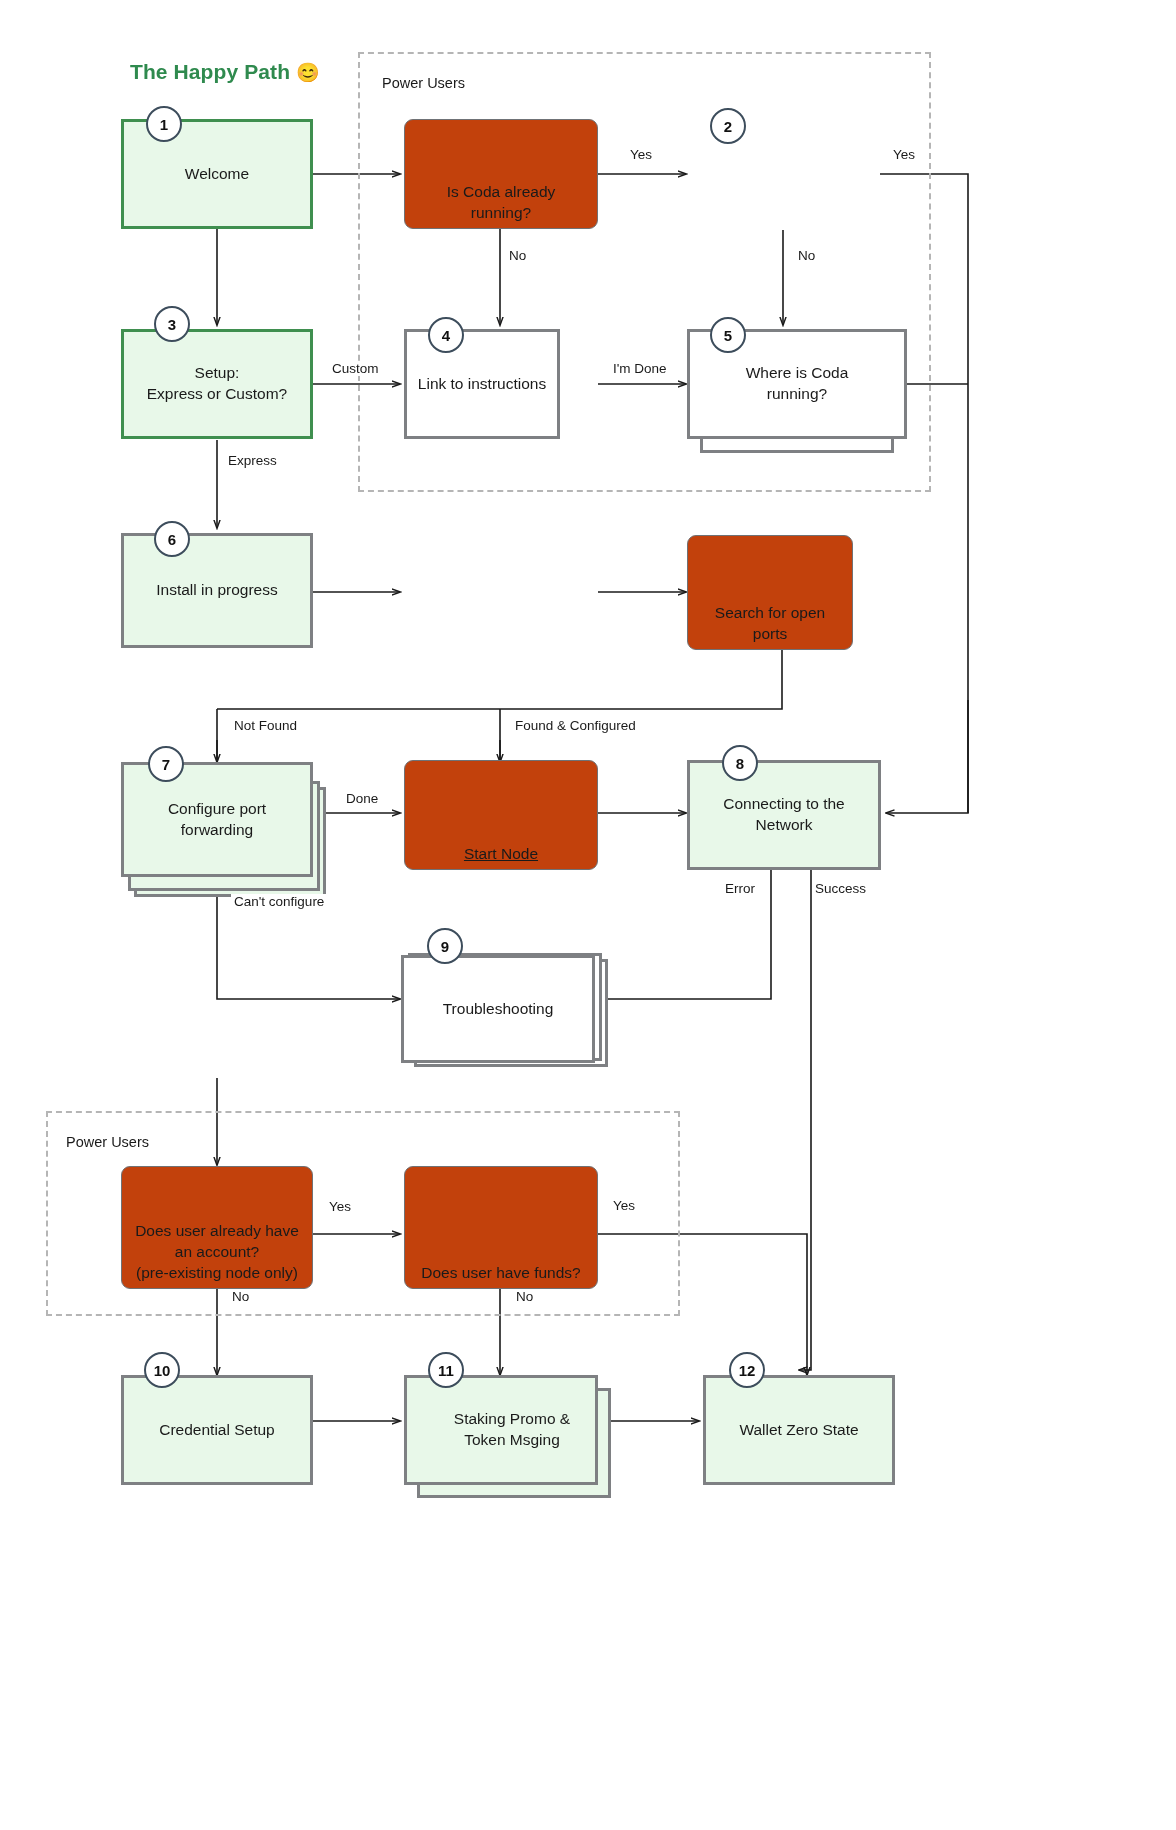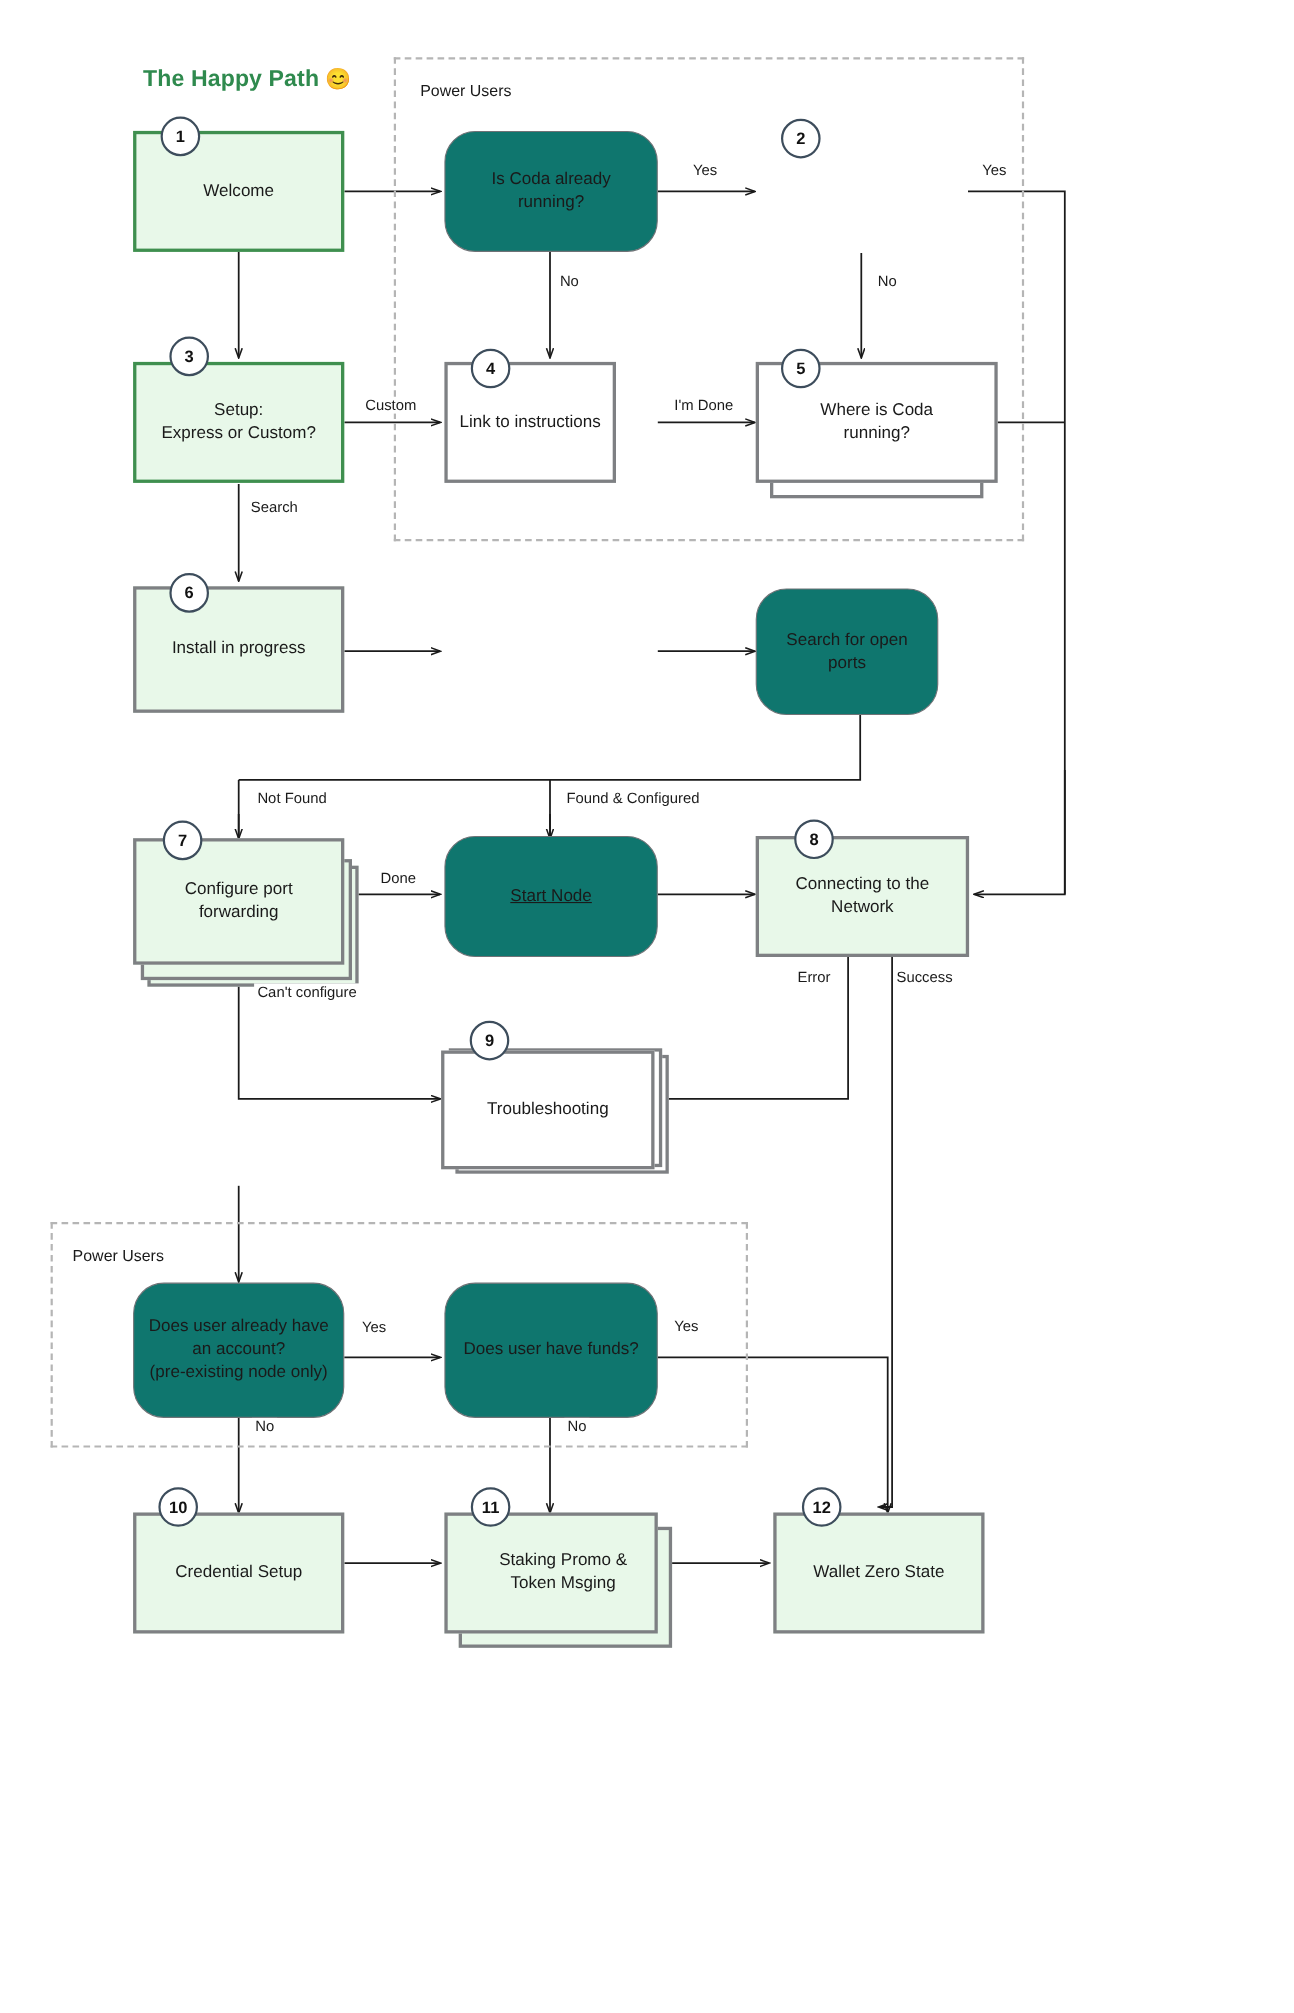--- a/index.html
+++ b/index.html
@@ -78,23 +78,24 @@
     background: #e8f8e9;
     border: 3px solid #3f8f4f;
   }
   
   .screen-grey {
     background: #e8f8e9;
     border: 3px solid #7e8083;
   }
   
   .rounded {
-    background: #0f766e;
+    background: #c2410c;
     border: 1.6px solid #6f7276;
-    border-radius: 28px;
+    border-radius: 9px;
+    align-items: flex-end;
   }
 
   
   .stack {
     position: absolute;
     box-sizing: border-box;
     background: #ffffff;
     border: 3px solid #7e8083;
   }
   .stack.mint { background: #e8f8e9; }
@@ -305,21 +306,21 @@
     <span>Wallet Zero State</span>
   </div>
   <div class="badge" style="left:729px; top:1352px;">12</div>
 
   <div class="edge-label" style="left:627px; top:147px;">Yes</div>
   <div class="edge-label" style="left:890px; top:147px;">Yes</div>
   <div class="edge-label" style="left:506px; top:248px;">No</div>
   <div class="edge-label" style="left:795px; top:248px;">No</div>
   <div class="edge-label" style="left:329px; top:361px;">Custom</div>
   <div class="edge-label" style="left:610px; top:361px;">I'm Done</div>
-  <div class="edge-label" style="left:225px; top:453px;">Search</div>
+  <div class="edge-label" style="left:225px; top:453px;">Express</div>
   <div class="edge-label" style="left:231px; top:718px;">Not Found</div>
   <div class="edge-label" style="left:512px; top:718px;">Found &amp; Configured</div>
   <div class="edge-label" style="left:343px; top:791px;">Done</div>
   <div class="edge-label" style="left:231px; top:894px;">Can't configure</div>
   <div class="edge-label" style="left:722px; top:881px;">Error</div>
   <div class="edge-label" style="left:812px; top:881px;">Success</div>
   <div class="edge-label" style="left:326px; top:1199px;">Yes</div>
   <div class="edge-label" style="left:610px; top:1198px;">Yes</div>
   <div class="edge-label" style="left:229px; top:1289px;">No</div>
   <div class="edge-label" style="left:513px; top:1289px;">No</div>

